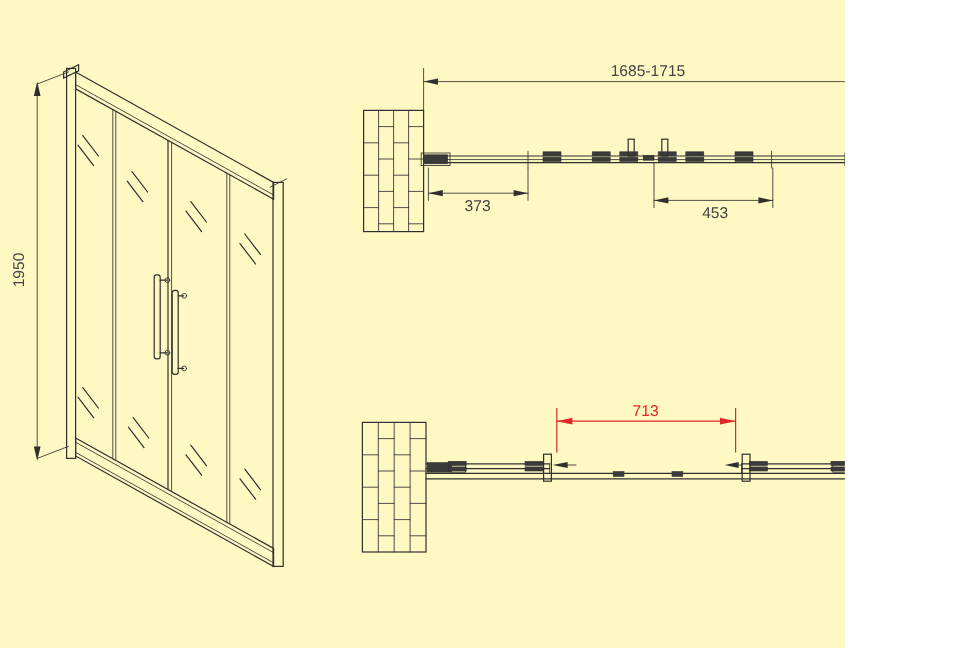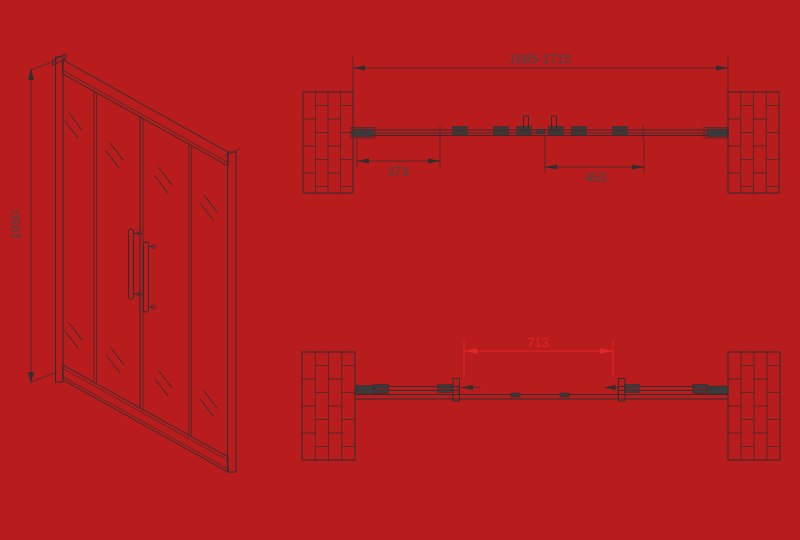--- a/index.html
+++ b/index.html
@@ -1,16 +1,16 @@
 <!DOCTYPE html>
 <html><head>
 <meta charset="utf-8">
 <style>
   html,body{margin:0;padding:0;background:#ffffff;}
-  .stage{position:relative;width:800px;height:540px;background:#b91c1c;overflow:hidden;
+  .stage{position:relative;width:704px;height:540px;background:#fef9c3;overflow:hidden;
          font-family:"Liberation Sans", sans-serif;}
   svg{display:block;}
   .ln{stroke:#2f2f2f;fill:none;stroke-width:1;stroke-linecap:round;}
   .thin{stroke-width:0.7;}
   .fill-dark{fill:#3a3a3a;stroke:#2f2f2f;stroke-width:0.5;}
   .arrow{fill:#2f2f2f;stroke:none;}
   .dim-text{font:13px "Liberation Sans", sans-serif;fill:#454545;}
   .red-ln{stroke:#e12727;fill:none;stroke-width:1;}
   .red-arrow{fill:#e12727;stroke:none;}
   .red-text{font:13px "Liberation Sans", sans-serif;}

